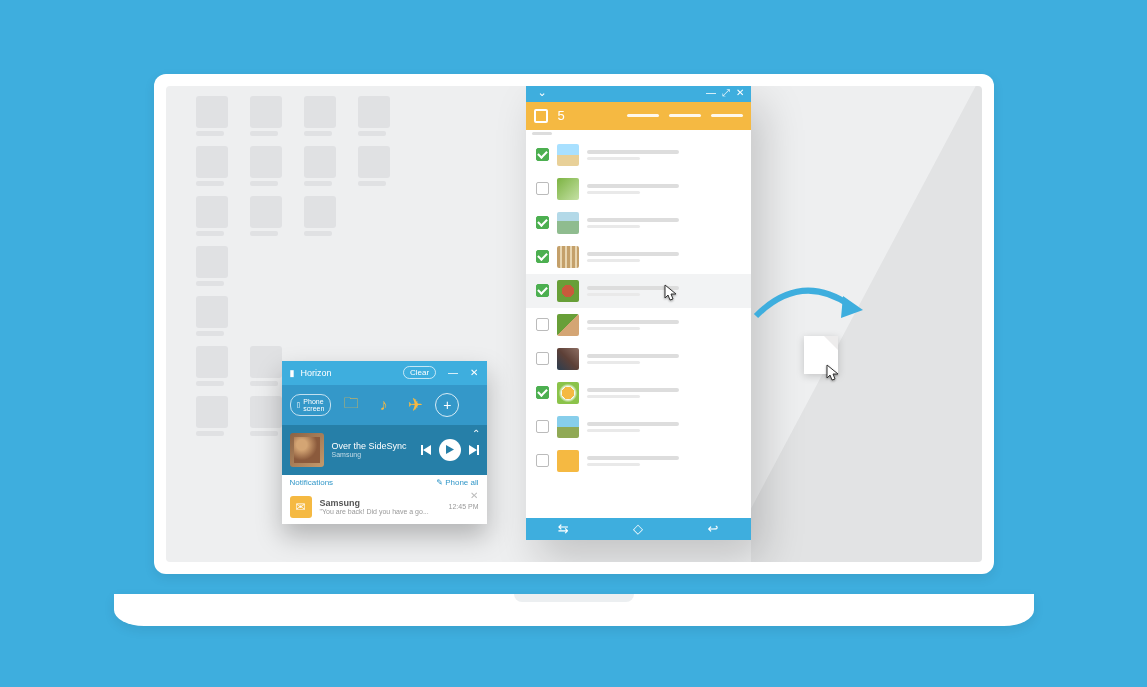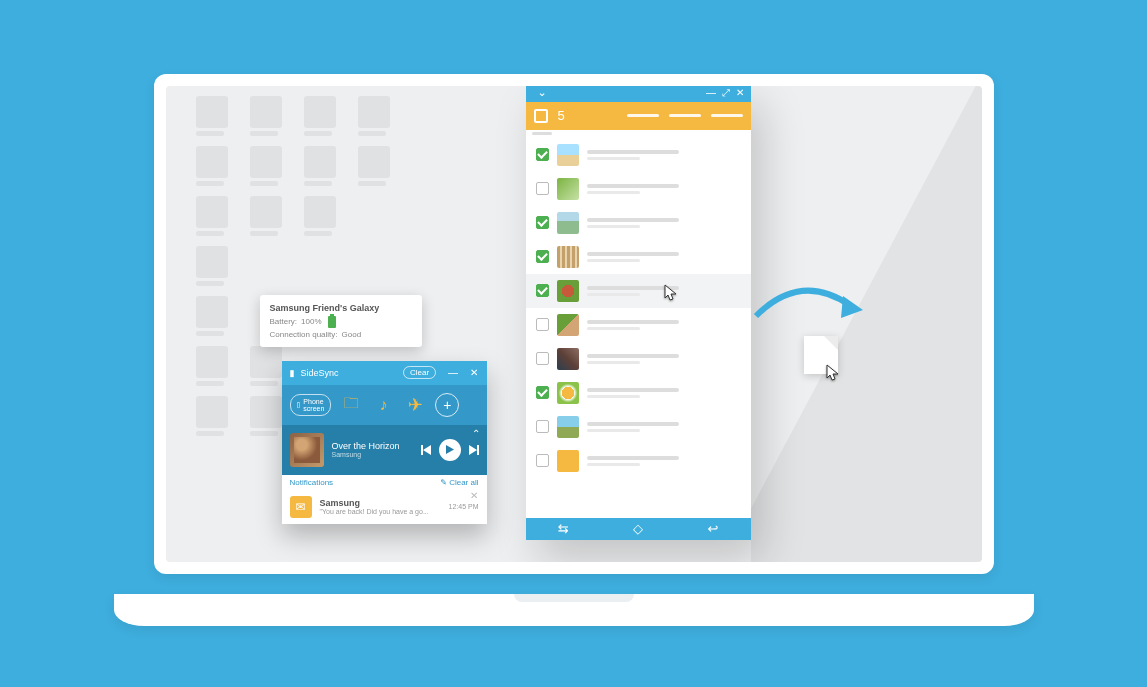--- a/index.html
+++ b/index.html
@@ -179,76 +179,64 @@
         <div class="file-icon">
             <div class="box"></div>
             <div class="lbl"></div>
           </div>
         <div class="file-icon">
             <div class="box"></div>
             <div class="lbl"></div>
           </div>
       </div>
 
-      <div class="tooltip">
-        <div class="tt-title">Samsung Friend's Galaxy</div>
-        <div class="tt-row">
-          <span>Battery:</span>
-          <span>100%</span>
-          <span class="batt"></span>
-        </div>
-        <div class="tt-row">
-          <span>Connection quality:</span>
-          <span>Good</span>
-        </div>
-      </div>
 
       <div class="dash">
         <div class="dash-head">
           <span>▮</span>
-          <span class="title">SideSync</span>
+          <span class="title">Horizon</span>
           <span class="more-btn">Clear</span>
           <span class="dash-ctrl">—</span>
           <span class="dash-ctrl">✕</span>
         </div>
         <div class="toolbar">
           <div class="phone-pill">
             <span>▯</span>
             <span style="white-space:pre-line">Phone
 screen</span>
           </div>
           <div class="circ folder">🗀</div>
           <div class="circ music">♪</div>
           <div class="circ star">✈</div>
           <div class="circ add">+</div>
         </div>
         <div class="player" style="position:relative">
           <span class="up-chev">⌃</span>
           <div class="album"></div>
           <div class="track-info">
-            <div class="track-title">Over the Horizon</div>
+            <div class="track-title">Over the SideSync</div>
             <div class="track-artist">Samsung</div>
           </div>
           <div class="controls">
             <svg width="10" height="10">
                 <path d="M10 0v10L2 5zM0 0h2v10H0z"></path>
               </svg>
             <div class="play-btn">
                 <svg width="9" height="9">
                   <path d="M1 0l8 4.5L1 9z"></path>
                 </svg>
               </div>
             <svg width="10" height="10">
                 <path d="M0 0v10l8-5zM8 0h2v10H8z"></path>
               </svg>
           </div>
         </div>
         <div class="notif-head">
           <span>Notifications</span>
-          <span><span class="pencil">✎</span> <span>Clear all</span></span>
+          <span><span class="pencil">✎</span> <span>Phone all</span></span>
         </div>
         <div class="notif-row">
           <div class="notif-icon">✉</div>
           <div class="notif-text">
             <div class="notif-title">Samsung</div>
             <div class="notif-sub">"You are back! Did you have a go...</div>
           </div>
           <div style="display:flex;flex-direction:column;align-items:flex-end;gap:2px">
             <span class="notif-close">✕</span>
             <span class="notif-time">12:45 PM</span>

